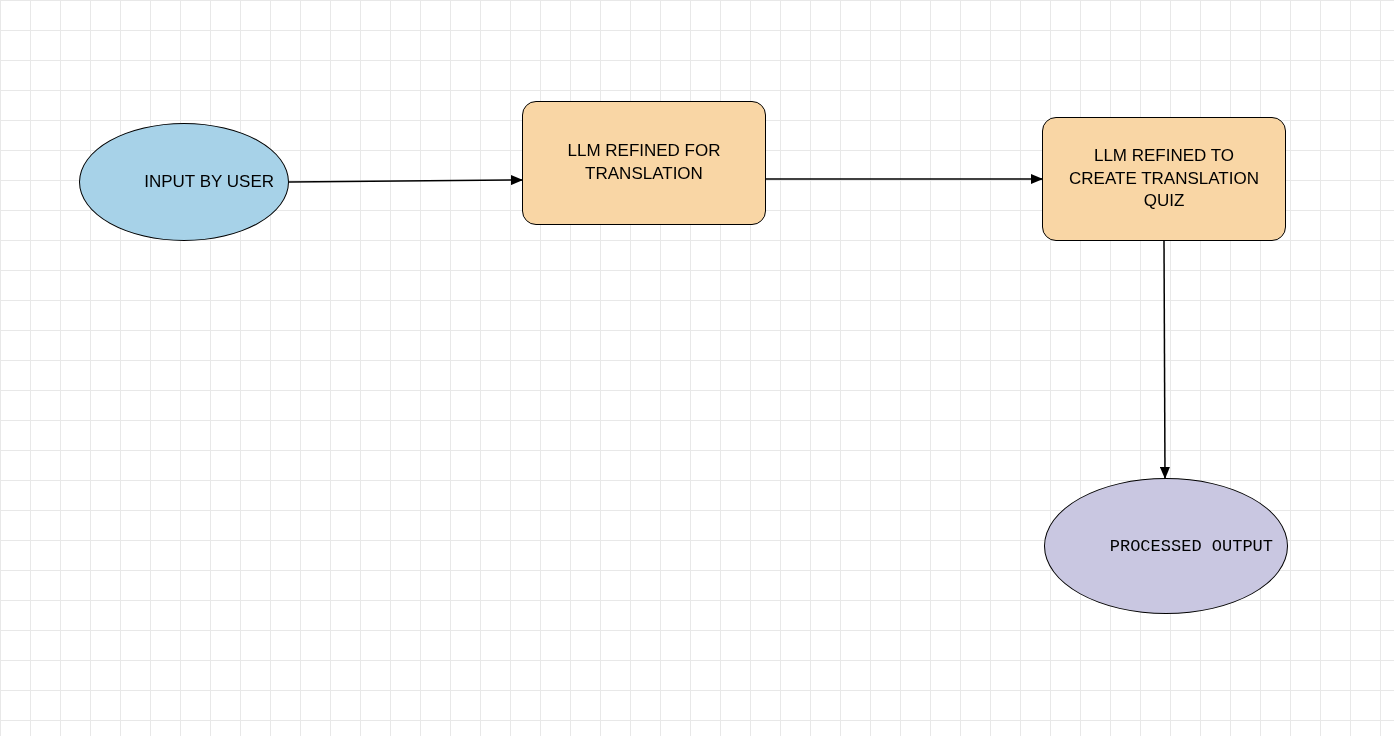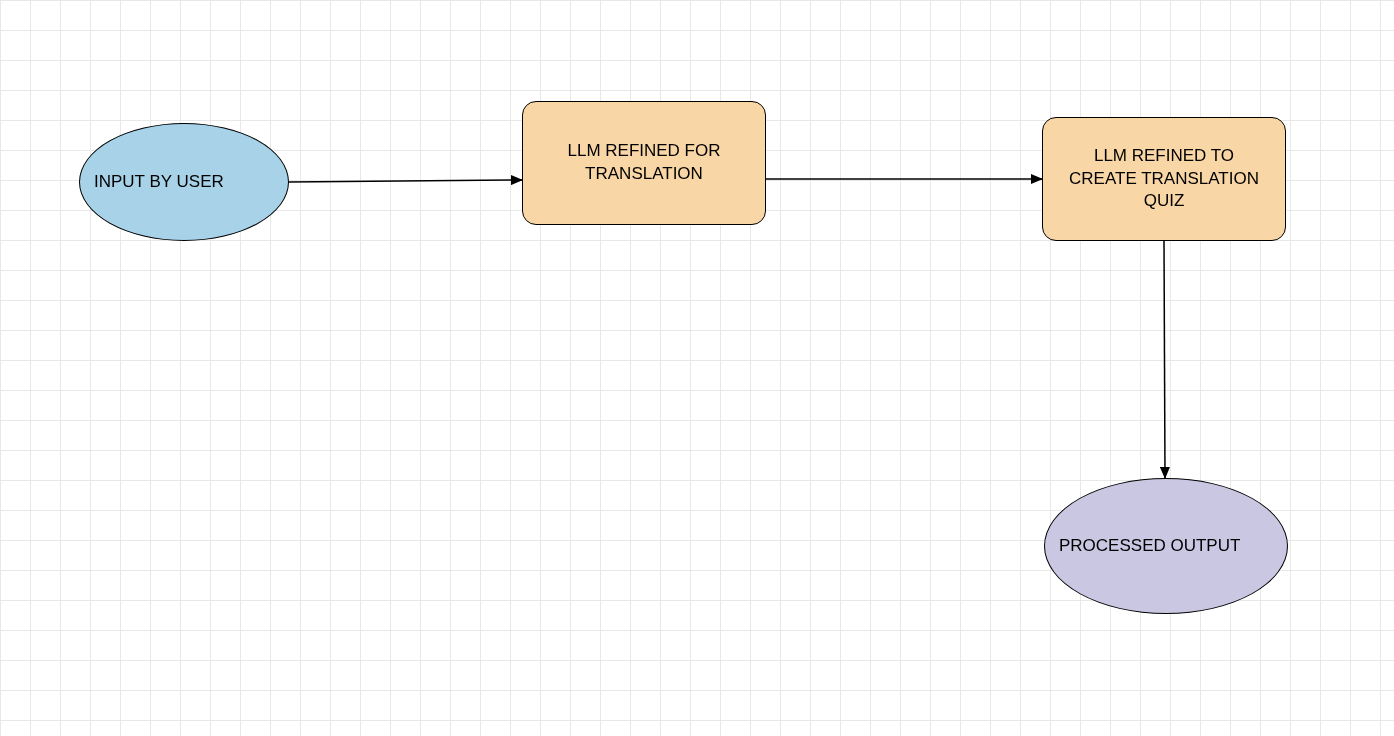--- a/index.html
+++ b/index.html
@@ -22,21 +22,21 @@
     .canvas {
       position: absolute;
       inset: 0;
     }
     .node-ellipse {
       position: absolute;
       border: 1px solid #000000;
       border-radius: 50%;
       display: flex;
       align-items: center;
-      justify-content: flex-start;
+      justify-content: flex-end;
       text-align: center;
       font-size: 17px;
       padding: 0 14px;
     }
     .node-rect {
       position: absolute;
       border: 1px solid #000000;
       border-radius: 14px;
       display: flex;
       align-items: center;
@@ -78,17 +78,17 @@
   </div>
 
   <div class="node-rect" id="node-translate" style="left: 522px; top: 101px; width: 244px; height: 124px; background: rgb(249, 214, 165);">
     <span>LLM REFINED FOR TRANSLATION</span>
   </div>
 
   <div class="node-rect" id="node-quiz" style="left: 1042px; top: 117px; width: 244px; height: 124px; background: rgb(249, 214, 165);">
     <span>LLM REFINED TO CREATE TRANSLATION QUIZ</span>
   </div>
 
-  <div class="node-ellipse" id="node-output" style="left: 1044px; top: 478px; width: 244px; height: 136px; background: rgb(201, 199, 225);">
+  <div class="node-ellipse" id="node-output" style="left: 1044px; top: 478px; width: 244px; height: 136px; background: rgb(201, 199, 225); font-family: Liberation Mono, monospace;">
     <span>PROCESSED OUTPUT</span>
   </div>
 
 </div>
 
 </body></html>

